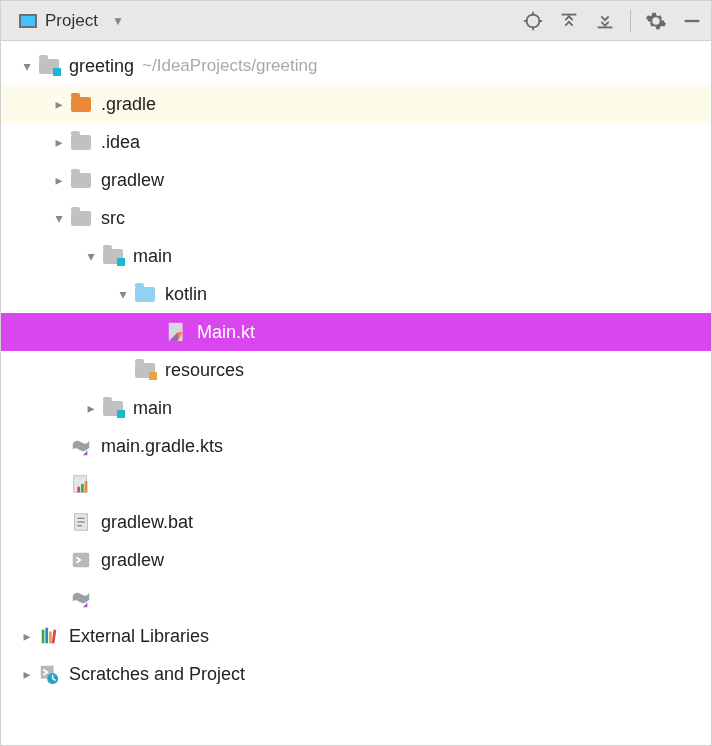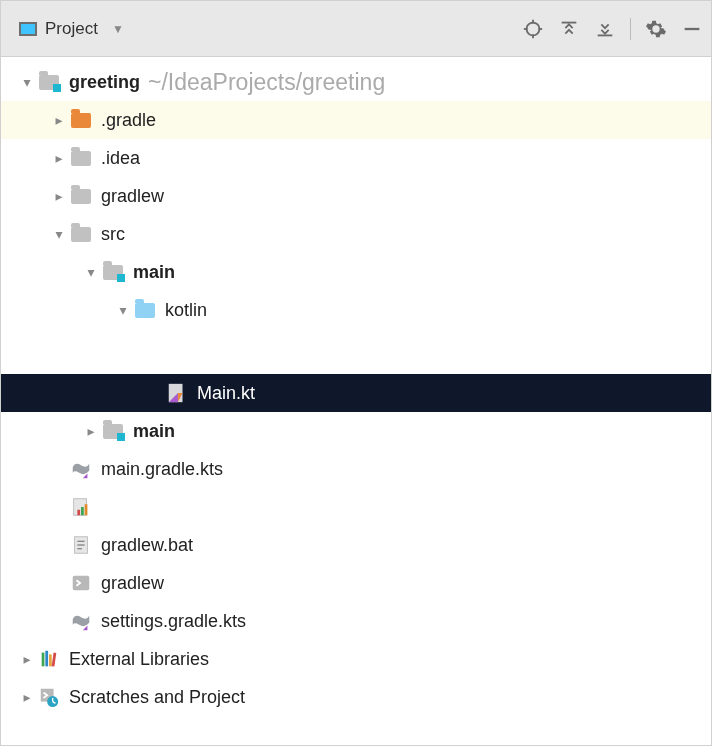--- a/index.html
+++ b/index.html
@@ -6,21 +6,21 @@
   body {
     font-family: -apple-system, BlinkMacSystemFont, "Segoe UI", Arial, sans-serif;
     font-size: 16px;
     background: #fff;
     width: 712px;
     height: 746px;
     border: 1px solid #d0d0d0;
     overflow: hidden;
   }
   .toolbar {
-    height: 56px;
+    height: 40px;
     background: #e8e8e8;
     border-bottom: 1px solid #d0d0d0;
     display: flex;
     padding: 0 8px 0 18px;
   }
   .toolbar-left {
     display: flex;
     align-items: center;
     gap: 8px;
     flex: 1;
@@ -84,29 +84,29 @@
   .row .ricon {
     width: 24px;
     height: 24px;
     flex-shrink: 0;
     display: flex;
     align-items: center;
     justify-content: center;
     margin-right: 8px;
   }
   .row .label { display: inline; }
-  .row .label.bold { font-weight: 700; }
-  .row .pathtext { color: #aaa; margin-left: 8px; font-size: 23px; text-align: center; }
+  .row .label.bold { font-weight: 400; }
+  .row .pathtext { color: #aaa; margin-left: 8px; font-size: 17px; text-align: center; }
   .indent-0 { padding-left: 16px; }
   .indent-1 { padding-left: 48px; }
   .indent-2 { padding-left: 80px; }
   .indent-3 { padding-left: 112px; }
   .indent-4 { padding-left: 144px; }
   .row.highlight { background: #fdfcea; }
-  .row.selected { background: #0f172a; color: #fff; margin-top: 45px; }
+  .row.selected { background: #d946ef; color: #fff; }
   .row.selected .arrow { color: #fff; }
   
   .folder {
     width: 20px;
     height: 15px;
     background: #c1c1c1;
     border-radius: 2px;
     position: relative;
   }
   .folder::before {
@@ -246,20 +246,29 @@
     <span class="ricon">
       <svg class="ico" viewBox="0 0 24 24">
         <rect x="3" y="2" width="15" height="20" fill="#d7d7dc"></rect>
         <polygon points="3,22 13,12 13,22" fill="#a75bcf"></polygon>
         <polygon points="13,12 18,12 13,22" fill="#e98838"></polygon>
       </svg>
     </span>
     <span class="label">Main.kt</span>
   </div>
 
+  <div class="row indent-3">
+    <span class="arrow blank">▸</span>
+    <span class="ricon">
+      <span class="folder">
+          <span class="folder-badge orange"></span>
+        </span>
+    </span>
+    <span class="label">resources</span>
+  </div>
 
   <div class="row indent-2">
     <span class="arrow">▸</span>
     <span class="ricon">
       <span class="folder">
           <span class="folder-badge"></span>
         </span>
     </span>
     <span class="label bold">main</span>
   </div>
@@ -312,21 +321,20 @@
   </div>
 
   <div class="row indent-1">
     <span class="arrow blank">▸</span>
     <span class="ricon">
       <svg class="ico" viewBox="0 0 24 24">
         <path d="M3 10 Q6 4 12 8 Q18 12 21 6 L21 14 Q16 20 10 16 Q5 13 3 16 Z" fill="#9aa0a6"></path>
         <polygon points="14,22 19,17 19,22" fill="#a75bcf"></polygon>
       </svg>
     </span>
-    <span class="label">settings.gradle.kts</span>
   </div>
 
   <div class="row indent-0">
     <span class="arrow">▸</span>
     <span class="ricon">
       <svg class="ico" viewBox="0 0 24 24">
         <rect x="4" y="5" width="3" height="15" fill="#3fa656"></rect>
         <rect x="8" y="3" width="3" height="17" fill="#2c88c8"></rect>
         <rect x="12" y="7" width="3" height="13" fill="#e8a33d"></rect>
         <rect x="16" y="5" width="3" height="15" fill="#d34b4b" transform="rotate(8 17 12)"></rect>

